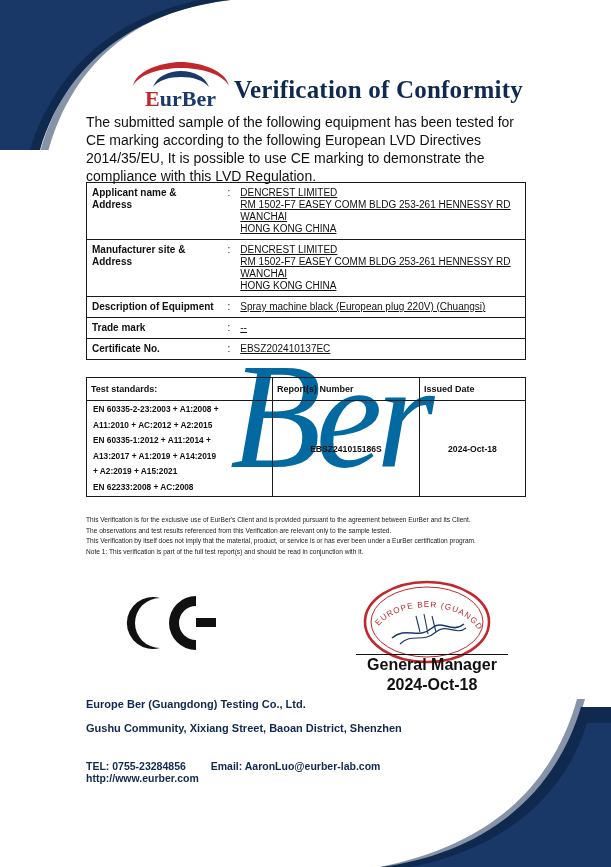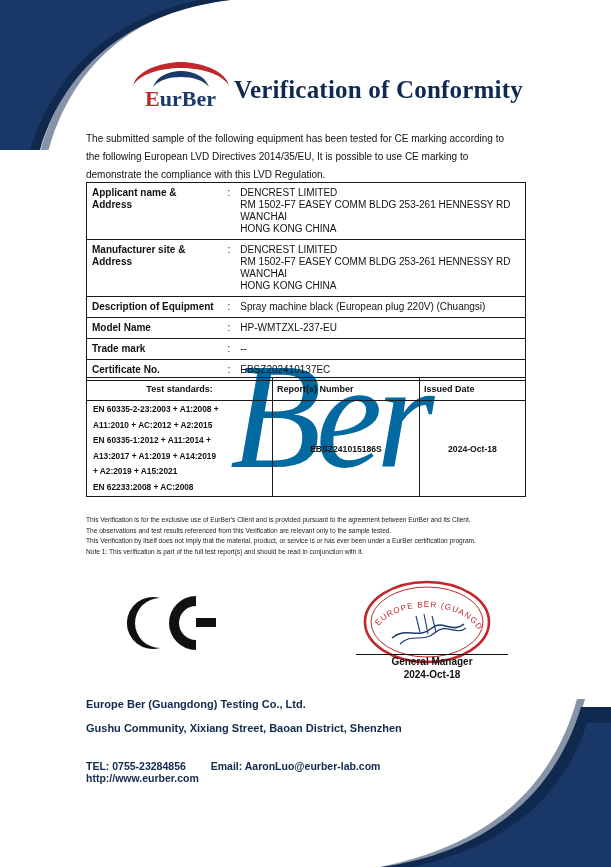--- a/index.html
+++ b/index.html
@@ -83,44 +83,44 @@
     font-family: Liberation Serif, serif;
     font-size: 25px;
     font-weight: bold;
     color: #10294f;
     letter-spacing: 0.2px;
   }
 
   
   .intro {
     position: absolute;
-    left: 86px; top: 130px;
+    left: 86px; top: 113px;
     width: 430px;
-    font-size: 10px;
+    font-size: 14px;
     line-height: 18px;
     color: #111;
   }
 
   
   .info-table {
     position: absolute;
     left: 86px; top: 182px;
     width: 440px;
     border-collapse: collapse;
     font-size: 10px;
   }
   .info-table td {
     border: 1px solid #1a1a1a;
     padding: 4px 5px;
     vertical-align: top;
     line-height: 12px;
   }
   .info-table td.lbl { width: 136px; font-weight: bold; border-right: none; }
   .info-table td.colon { width: 12px; border-left: none; border-right: none; text-align: left;}
-  .info-table td.val { border-left: none; }
+  .info-table td.val { border-left: none; text-decoration: underline; }
   .info-table tr.two-line td { height: 32px; }
 
   
   .std-table {
     position: absolute;
     left: 86px; top: 377px;
     width: 440px;
     border-collapse: collapse;
     font-size: 8.2px;
   }
@@ -128,21 +128,21 @@
     border: 1px solid #1a1a1a;
     padding: 1px 6px;
     vertical-align: top;
   }
   .std-table th {
     font-size: 9px;
     font-weight: bold;
     text-align: left;
     padding: 6px 4px;
   }
-  .std-table th.left { text-align: center; }
+  .std-table th.left { text-align: left; }
   .std-table td.std-list {
     width: 186px;
     line-height: 15.5px;
     font-weight: bold;
     font-size: 8.3px;
   }
   .std-table td.center {
     text-align: center;
     vertical-align: middle;
     font-weight: bold;
@@ -176,21 +176,21 @@
     position: absolute;
     left: 356px; top: 654px;
     width: 152px;
     border-top: 1px solid #111;
   }
   .gm {
     position: absolute;
     left: 356px; top: 656px;
     width: 152px;
     text-align: center;
-    font-size: 10px;
+    font-size: 16px;
     font-weight: bold;
   }
   .gm .date { display:block; margin-top: 2px; }
 
   
   .footer {
     position: absolute;
     left: 86px; top: 692px;
     width: 450px;
     font-size: 11px;
@@ -267,25 +267,20 @@
         <td class="val">
           <span>DENCREST LIMITED</span><br>
           <span>RM 1502-F7 EASEY COMM BLDG 253-261 HENNESSY RD WANCHAI</span><br>
           <span>HONG KONG CHINA</span>
         </td>
       </tr>
       <tr>
         <td class="lbl">Description of Equipment</td>
         <td class="colon">:</td>
         <td class="val">Spray machine black (European plug 220V) (Chuangsi)</td>
-      </tr>
-      <tr>
-        <td class="lbl">Model Name</td>
-        <td class="colon">:</td>
-        <td class="val">HP-WMTZXL-237-EU</td>
       </tr>
       <tr>
         <td class="lbl">Trade mark</td>
         <td class="colon">:</td>
         <td class="val">--</td>
       </tr>
       <tr>
         <td class="lbl">Certificate No.</td>
         <td class="colon">:</td>
         <td class="val">EBSZ202410137EC</td>

